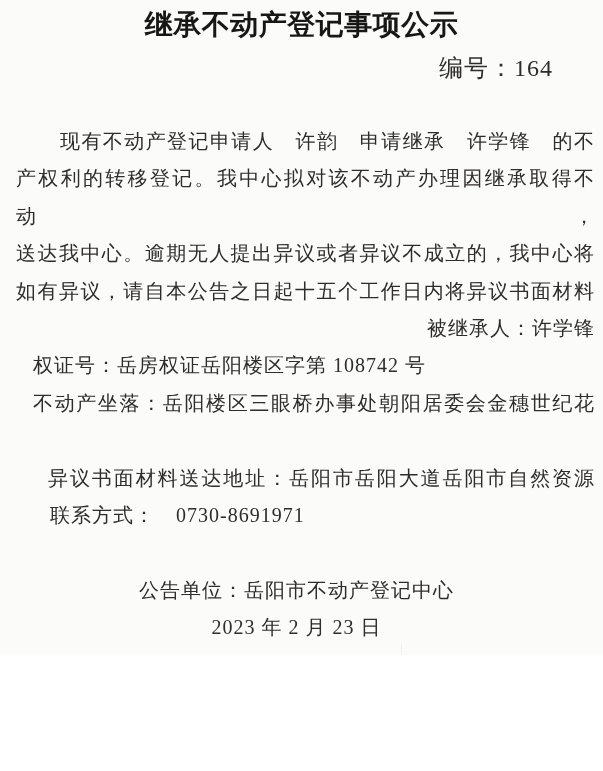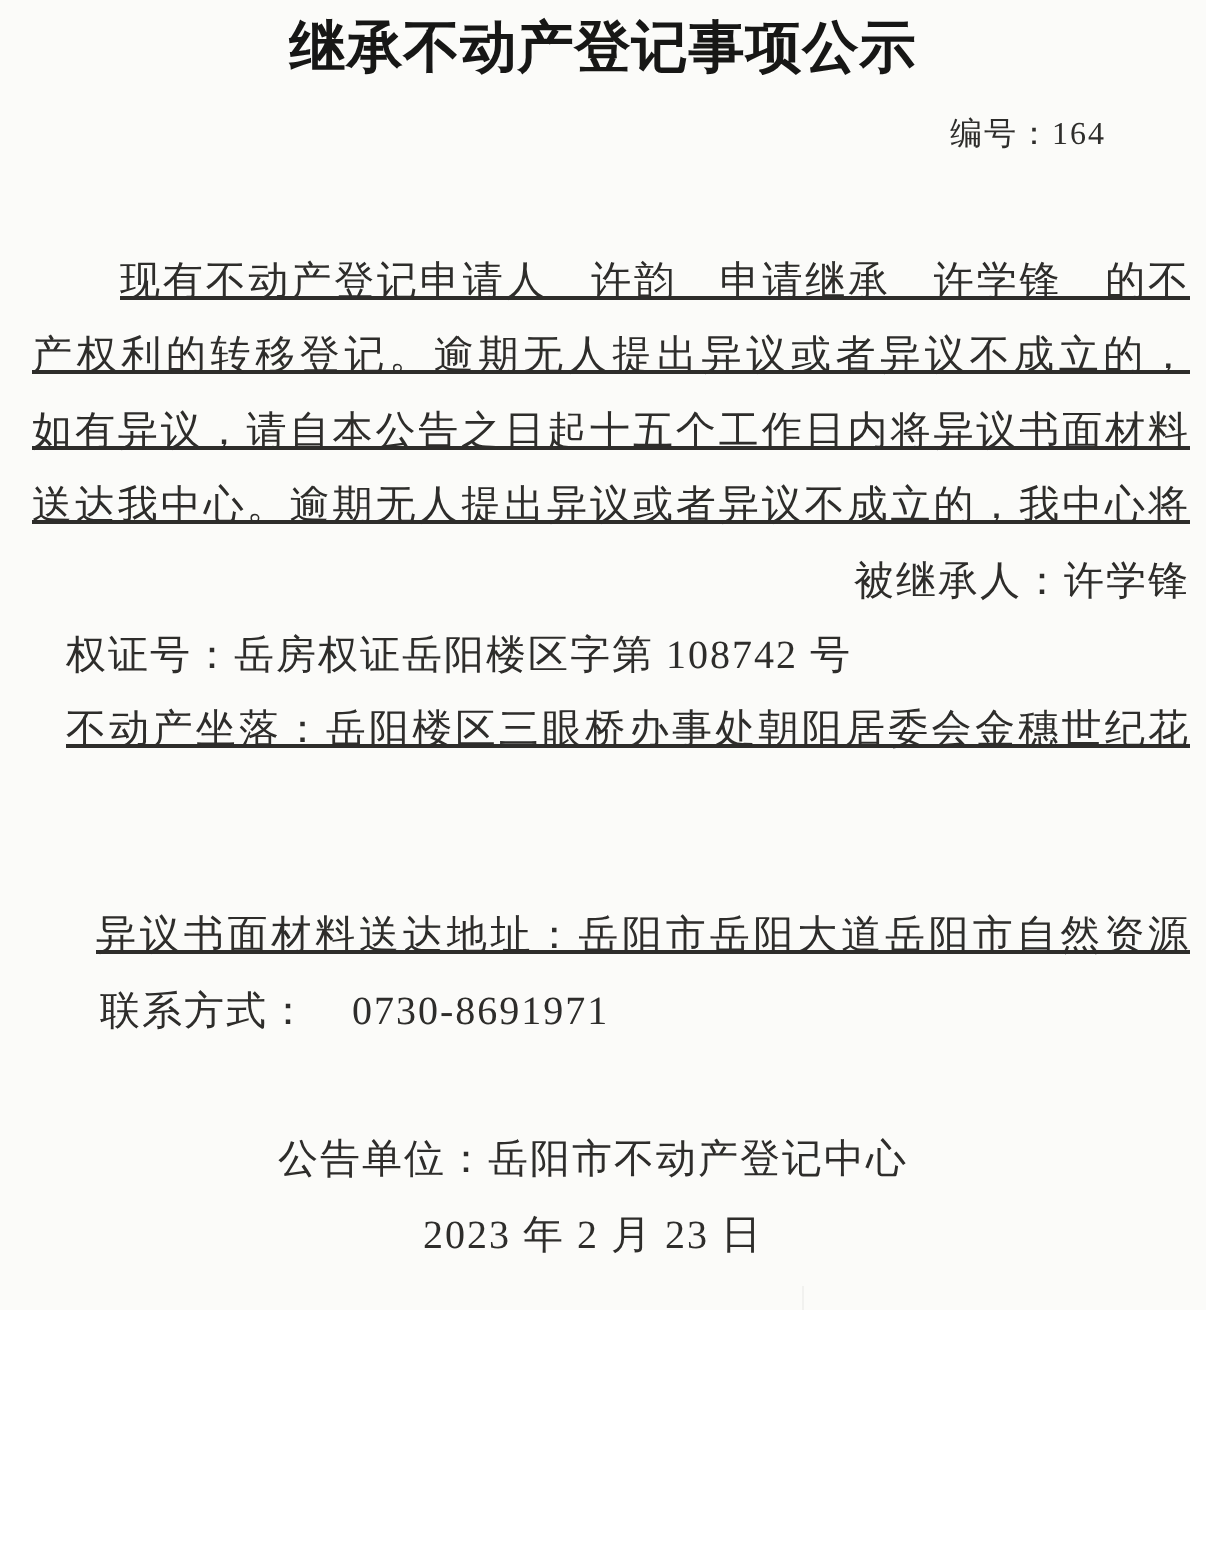--- a/index.html
+++ b/index.html
@@ -21,36 +21,36 @@
     font-size: 28px;
     line-height: 31px;
     font-weight: 700;
     color: #171716;
     letter-spacing: 0.5px;
   }
   .doc-number {
     margin-top: 15px;
     padding-right: 50px;
     text-align: right;
-    font-size: 16px;
+    font-size: 24px;
     line-height: 26px;
     letter-spacing: 1px;
   }
   .content {
     margin-top: 42px;
     padding: 0 8px 0 16px;
     font-size: 20px;
     letter-spacing: 1px;
   }
   .line { line-height: 37.4px; min-height: 37.4px; white-space: pre-wrap; }
-  .just { text-align: justify; text-align-last: justify; text-decoration: underline; }
+  .just { text-align: justify; text-align-last: justify; }
   .ind-para { text-indent: 44px; }
   .ind-heir { padding-left: 27px; text-align: right; }
   .ind-field { padding-left: 17px; }
-  .ind-obj { padding-left: 32px; margin-top: 28px; }
+  .ind-obj { padding-left: 32px; }
   .ind-contact { padding-left: 34px; }
   .right { text-align: center; padding-right: 18px; }
   .spacer { height: 37.4px; }
   .crease {
     position: absolute;
     left: 401px; top: 643px;
     width: 1px; height: 128px;
     background: rgba(50,50,50,0.05);
   }
 </style>
@@ -59,23 +59,23 @@
 
 <div class="page">
 
   <div class="title">继承不动产登记事项公示</div>
 
   <div class="doc-number">编号：164</div>
 
   <div class="content">
 
     <div class="line just ind-para">现有不动产登记申请人　许韵　申请继承　许学锋　的不</div>
-    <div class="line just">产权利的转移登记。逾期无人提出异议或者异议不成立的，</div>
+    <div class="line just">产权利的转移登记。我中心拟对该不动产办理因继承取得不动，</div>
+    <div class="line just">送达我中心。逾期无人提出异议或者异议不成立的，我中心将</div>
     <div class="line just">如有异议，请自本公告之日起十五个工作日内将异议书面材料</div>
-    <div class="line just">送达我中心。逾期无人提出异议或者异议不成立的，我中心将</div>
 
     <div class="line ind-heir">被继承人：许学锋</div>
     <div class="line ind-field">权证号：岳房权证岳阳楼区字第 108742 号</div>
     <div class="line just ind-field">不动产坐落：岳阳楼区三眼桥办事处朝阳居委会金穗世纪花</div>
 
     <div class="spacer"></div>
 
     <div class="line just ind-obj">异议书面材料送达地址：岳阳市岳阳大道岳阳市自然资源</div>
     <div class="line ind-contact">联系方式：　0730-8691971</div>
 

